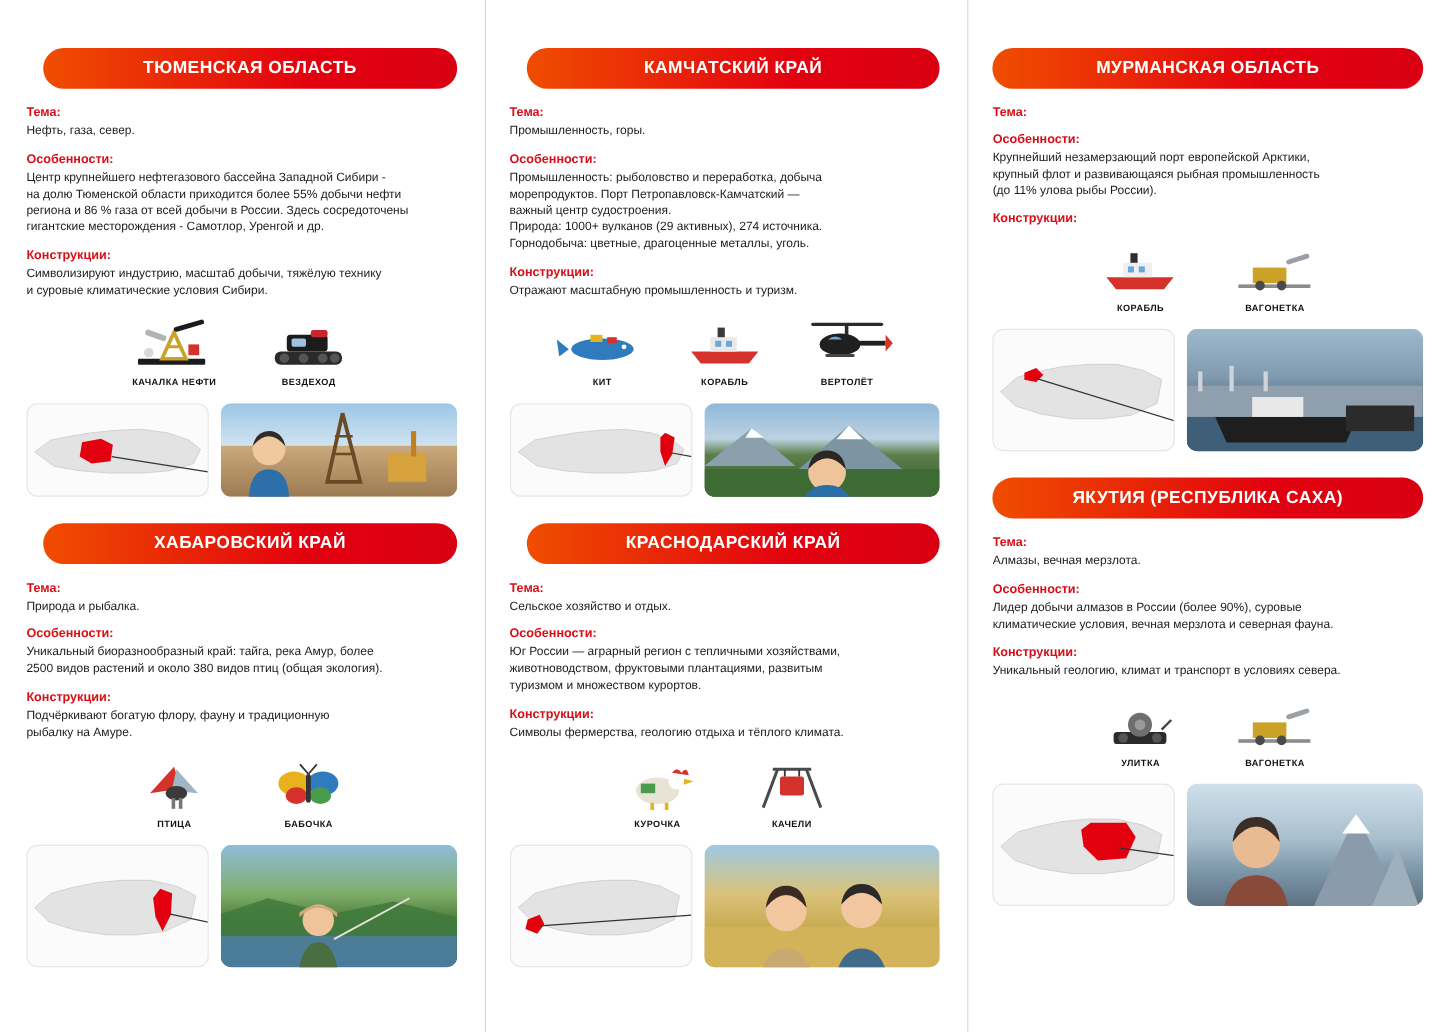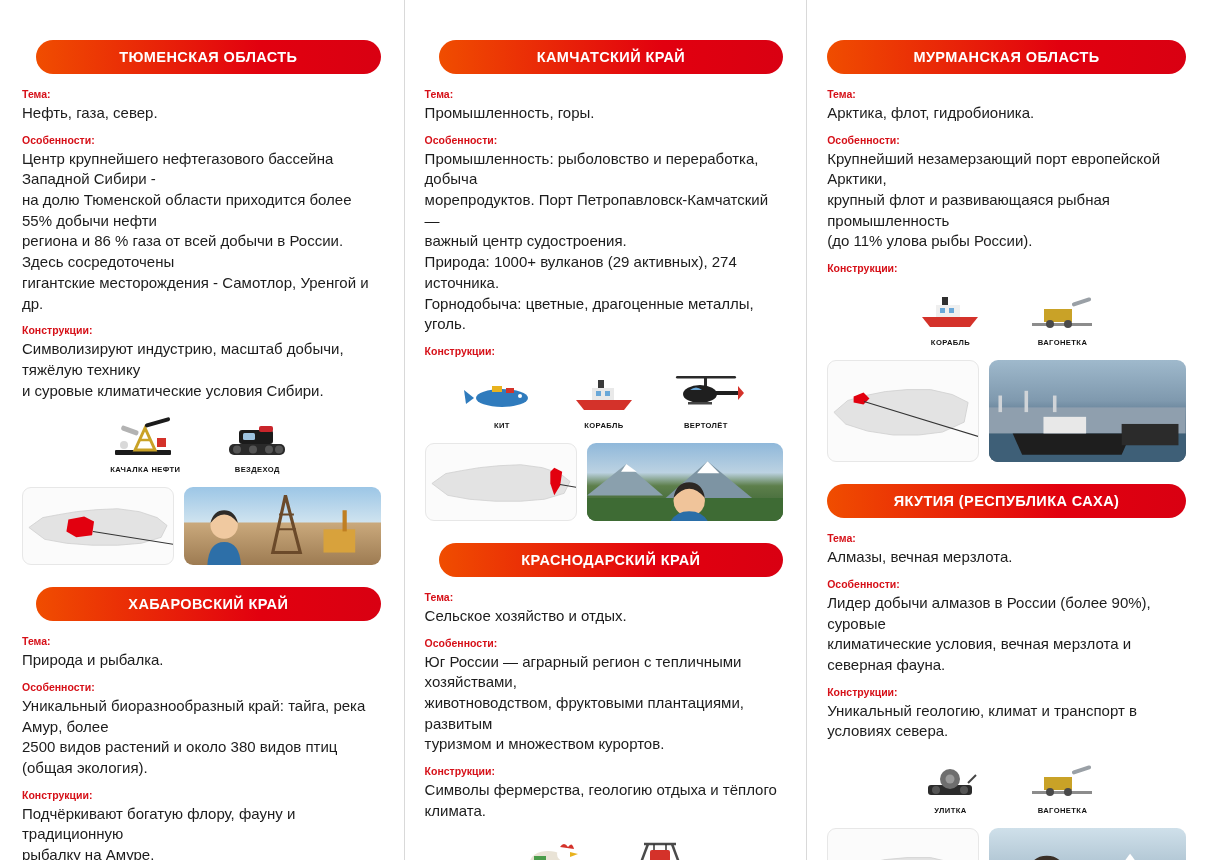--- a/index.html
+++ b/index.html
@@ -62,21 +62,21 @@
 
   .sec { margin-bottom: 10px; }
   .sec-label {
     color: #d61018;
     font-weight: bold;
     font-size: 10.5px;
     margin-bottom: 3px;
   }
   .sec-text {
     color: #1c1c1c;
-    font-size: 15px;
+    font-size: 10px;
     line-height: 1.38;
     white-space: pre-line;
   }
 
   
   .models {
     display: flex;
     justify-content: center;
     align-items: center;
     gap: 26px;
@@ -315,20 +315,21 @@
         <div class="sec">
           <div class="sec-label">Особенности:</div>
           <div class="sec-text">Промышленность: рыболовство и переработка, добыча
 морепродуктов. Порт Петропавловск-Камчатский —
 важный центр судостроения.
 Природа: 1000+ вулканов (29 активных), 274 источника.
 Горнодобыча: цветные, драгоценные металлы, уголь.</div>
         </div>
         <div class="sec">
           <div class="sec-label">Конструкции:</div>
+          <div class="sec-text">Отражают масштабную промышленность и туризм.</div>
         </div>
 
         <div class="models" style="gap:16px;">
           <div class="model">
             <div class="model-art">
               <svg viewBox="0 0 80 46" width="80" height="46">
                 <ellipse cx="40" cy="28" rx="26" ry="9" fill="#2f7bbd"></ellipse>
                 <polygon points="12,28 2,20 4,34" fill="#2f7bbd"></polygon>
                 <rect x="30" y="16" width="10" height="6" fill="#e8b21e"></rect>
                 <rect x="44" y="18" width="8" height="5" fill="#d4322a"></rect>
@@ -462,21 +463,20 @@
 
     </div>
 
     <div class="col">
 
       <div class="card tall">
         <div class="title-pill wide">МУРМАНСКАЯ ОБЛАСТЬ</div>
 
         <div class="sec">
           <div class="sec-label">Тема:</div>
-          <div class="sec-text">Арктика, флот, гидробионика.</div>
         </div>
         <div class="sec">
           <div class="sec-label">Особенности:</div>
           <div class="sec-text">Крупнейший незамерзающий порт европейской Арктики,
 крупный флот и развивающаяся рыбная промышленность
 (до 11% улова рыбы России).</div>
         </div>
         <div class="sec">
           <div class="sec-label">Конструкции:</div>
         </div>

